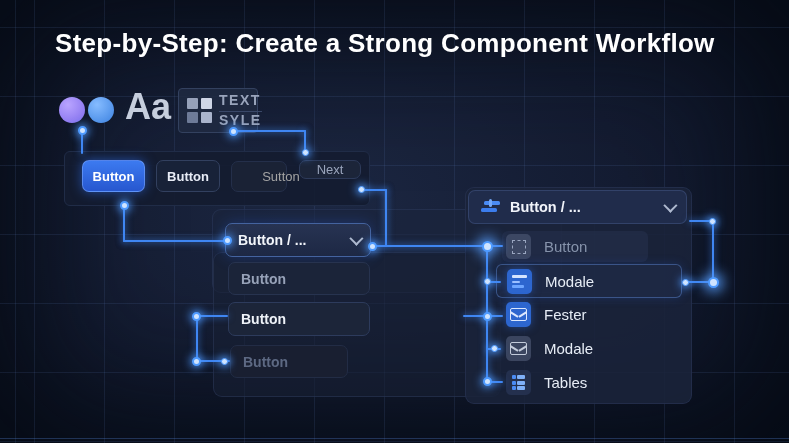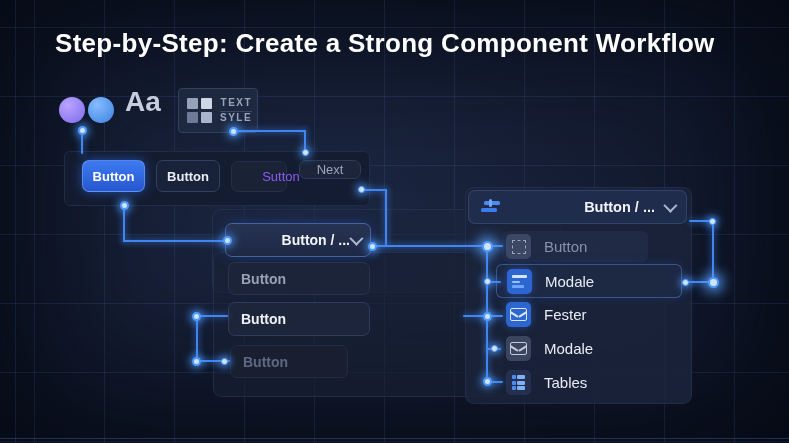--- a/index.html
+++ b/index.html
@@ -2,57 +2,56 @@
 <html><head>
 <meta charset="utf-8">
 <style>
   html,body{margin:0;padding:0;background:#090e1a;}
   #stage{
     position:relative;width:789px;height:443px;overflow:hidden;
     font-family:"Liberation Sans","DejaVu Sans",sans-serif;
     background:
       radial-gradient(ellipse 620px 420px at 42% 46%, #1c2742 0%, #141c32 48%, #0d1425 100%);
     box-shadow:inset 0 0 130px 35px rgba(4,8,17,.85);
-    text-align:right;
   }
   
   #grid{position:absolute;inset:0;z-index:0;pointer-events:none;
     background-image:
       repeating-linear-gradient(to right, rgba(104,140,210,.12) 0 1px, transparent 1px 70px),
       repeating-linear-gradient(to bottom, rgba(104,140,210,.12) 0 1px, transparent 1px 69px);
     background-position:34px 27px;}
   #grid:after{content:"";position:absolute;left:0;right:0;top:438px;height:1px;
     background:rgba(90,140,225,.30);}
   .abs{position:absolute;}
   
   .title{left:55px;top:28px;font-size:26px;font-weight:bold;color:#ffffff;letter-spacing:.3px;z-index:2;}
   
   .dotc{width:26px;height:26px;border-radius:50%;z-index:2;}
   .dot-purple{background:radial-gradient(circle at 35% 30%, #b9a4ff, #8d79f0 75%);}
   .dot-blue{background:radial-gradient(circle at 35% 30%, #86bcff, #4e90e8 75%);}
-  .aa{font-size:28px;font-weight:600;color:#c6cedd;z-index:2;}
+  .aa{font-size:36px;font-weight:600;color:#c6cedd;z-index:2;}
   .ts-box{left:178px;top:88px;width:80px;height:45px;background:rgba(32,42,66,.85);
     border:1px solid #33415f;border-radius:4px;z-index:2;display:flex;align-items:center;gap:7px;padding-left:8px;box-sizing:border-box;}
   .ts-grid{width:26px;height:26px;display:grid;grid-template-columns:11px 11px;grid-template-rows:11px 11px;gap:3px;}
   .ts-grid i{display:block;border-radius:1px;}
   .ts-grid i:nth-child(1){background:#97a2ba;}
   .ts-grid i:nth-child(2){background:#cfd6e6;}
   .ts-grid i:nth-child(3){background:#6e7b98;}
   .ts-grid i:nth-child(4){background:#aab4cc;}
-  .ts-text{display:flex;flex-direction:column;font-size:10px;font-weight:600;color:#99a4bb;letter-spacing:1.5px;line-height:1.25;}
+  .ts-text{display:flex;flex-direction:column;font-size:14px;font-weight:600;color:#99a4bb;letter-spacing:1.5px;line-height:1.25;}
   .ts-text span:first-child{border-bottom:1px solid #3a4868;padding-bottom:1px;}
   
   .btn-strip{left:64px;top:151px;width:304px;height:53px;background:rgba(20,28,48,.9);
     border:1px solid #202c47;border-radius:6px;z-index:2;}
   .btn{position:absolute;z-index:3;display:flex;align-items:center;justify-content:center;
     font-size:13px;border-radius:7px;box-sizing:border-box;cursor:pointer;}
   .btn-primary{background:linear-gradient(180deg,#3c7af0,#2757cf);border:1px solid rgba(124,170,255,.55);
     color:#fff;font-weight:bold;box-shadow:0 0 12px rgba(45,104,224,.65);}
   .btn-outline{background:#182238;border:1px solid #32405f;color:#e8ecf6;font-weight:bold;}
-  .btn-ghost1{background:#1a2235;border:1px solid #242f4a;color:#8b5cf6;padding-left:44px;}
+  .btn-ghost1{background:#1a2235;border:1px solid #242f4a;color:#a3a3a3;padding-left:44px;}
   .btn-ghost2{background:#1c2539;border:1px solid #2d3a59;color:#9aa5bc;}
   
   .back{background:rgba(28,37,62,.62);border:1px solid rgba(46,60,94,.5);border-radius:9px;z-index:1;}
   
   .dd-header{left:225px;top:223px;width:146px;height:34px;z-index:3;
     background:linear-gradient(180deg,#273352,#1d2844);border:1.5px solid #44639f;border-radius:7px;
     display:flex;align-items:center;box-sizing:border-box;padding:0 10px 0 12px;cursor:pointer;
     box-shadow:0 0 14px rgba(40,90,200,.35);}
   .dd-header .lbl{font-size:14px;font-weight:bold;color:#f2f5fa;flex:1;}
   .chev{width:8px;height:8px;border-right:2px solid #aeb9cf;border-bottom:2px solid #aeb9cf;

